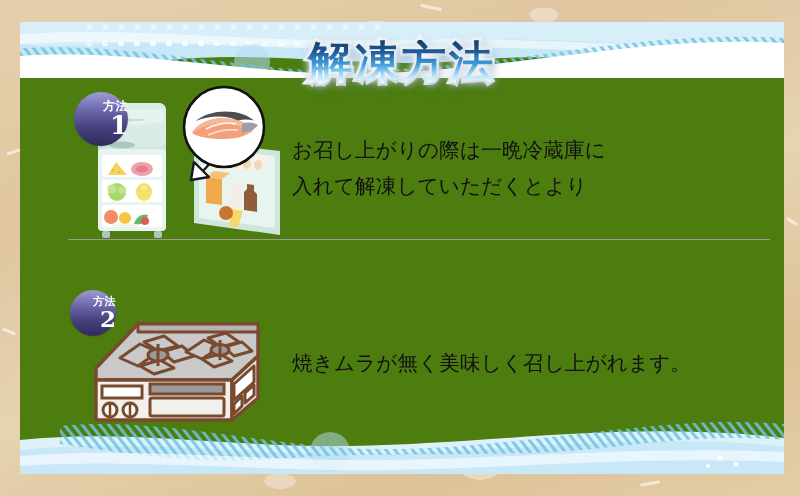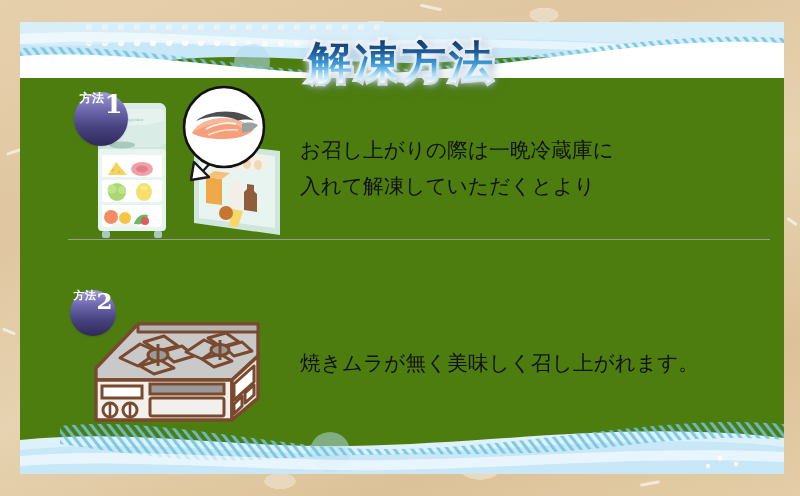--- a/index.html
+++ b/index.html
@@ -66,37 +66,37 @@
   }
 
   
   .row{position:absolute;display:flex;align-items:center;}
   #row1{left:32px;top:62px;width:700px;height:170px;}
   #row2{left:32px;top:262px;width:700px;height:160px;}
 
   .badge{
     position:absolute;border-radius:50%;
     background:linear-gradient(180deg,#9d9bd4 0%,#6f6aae 32%,#4a4583 62%,#2e2a5b 100%);
-    color:#fff;display:flex;flex-direction:row;align-items:flex-start;justify-content:center;
+    color:#fff;display:flex;flex-direction:column;align-items:flex-end;justify-content:center;
     z-index:4;box-shadow:0 1px 2px rgba(0,0,0,.12);
   }
   #badge1{left:22px;top:8px;width:54px;height:54px;}
   #badge2{left:18px;top:6px;width:46px;height:46px;}
   .badge .bw{font-size:12px;font-weight:700;letter-spacing:.5px;line-height:1;margin-bottom:1px;}
   #badge2 .bw{font-size:11px;}
   .badge .bn{font-family:"DejaVu Serif","Liberation Serif",serif;font-size:26px;font-weight:700;line-height:.95;}
   #badge2 .bn{font-size:23px;}
 
   .art{position:relative;flex:0 0 auto;}
   #art1{width:200px;height:168px;margin-left:30px;}
   #art2{width:200px;height:140px;margin-left:30px;}
   .art svg{display:block;width:100%;height:100%;}
 
   .body-text{
-    flex:1;margin-left:18px;
+    flex:1;margin-left:10px;
     font-size:20.5px;line-height:1.75;color:#111;font-weight:500;
     letter-spacing:.2px;
   }
   .body-text div{white-space:nowrap;}
 
   #divider{
     position:absolute;left:48px;top:217px;width:702px;height:1px;
     background:#9a9a9a;z-index:3;
   }
 </style>

